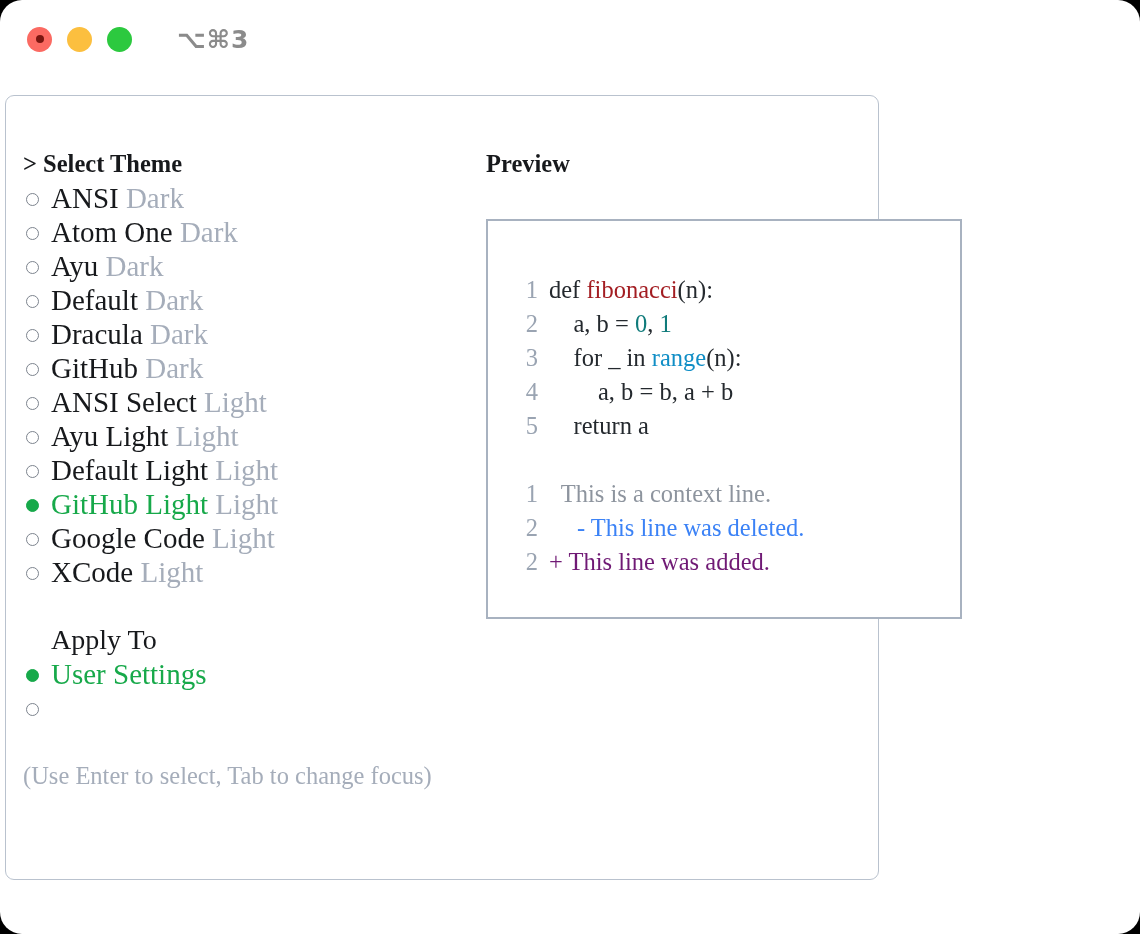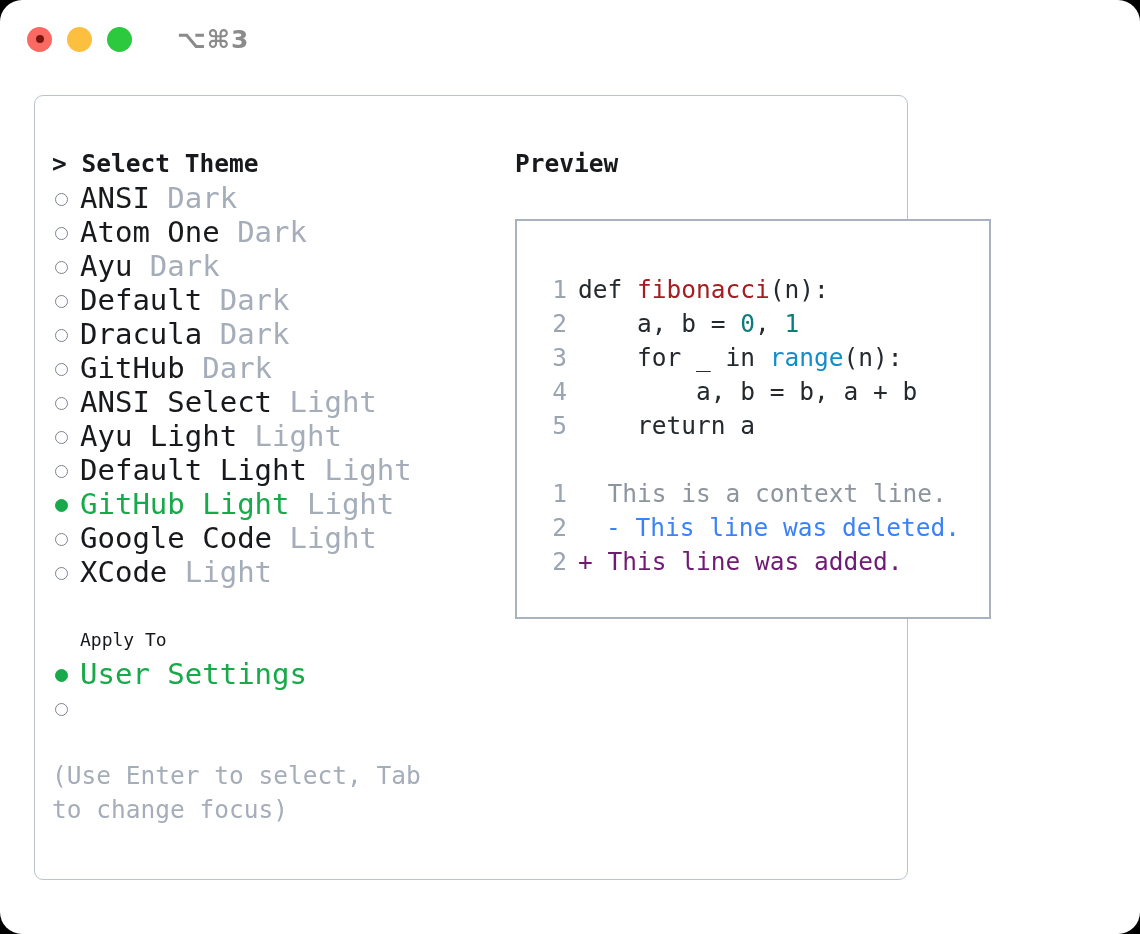--- a/index.html
+++ b/index.html
@@ -59,26 +59,27 @@
     font-size: 25px;
     font-weight: bold;
     color: #8b8b8b;
     letter-spacing: 1px;
     line-height: 1;
   }
 
   
   .panel {
     position: absolute;
-    left: 34px; top: 95px;
+    left: 5px; top: 95px;
     width: 874px;
     height: 785px;
     border: 1.6px solid #b9c2ce;
     border-radius: 9px;
     background: #ffffff;
+    font-family: Liberation Serif, serif;
   }
 
   .panel-inner {
     position: relative;
     width: 100%;
     height: 100%;
   }
 
   
   .left-col {
@@ -123,21 +124,21 @@
   .theme-row.selected .bullet::before {
     background: #17a94a;
     border-color: #17a94a;
   }
   .theme-name { color: #17191c; }
   .theme-row.selected .theme-name { color: #17a94a; }
   .theme-kind { color: #a5adba; }
 
   .section-label {
     margin-left: 28px;
-    font-size: 18px;
+    font-size: 28px;
     color: #17191c;
     line-height: 34px;
     white-space: pre;
   }
   .spacer-row { height: 34px; }
 
   .hint {
     margin-top: 34px;
     font-size: 24.5px;
     line-height: 34px;

